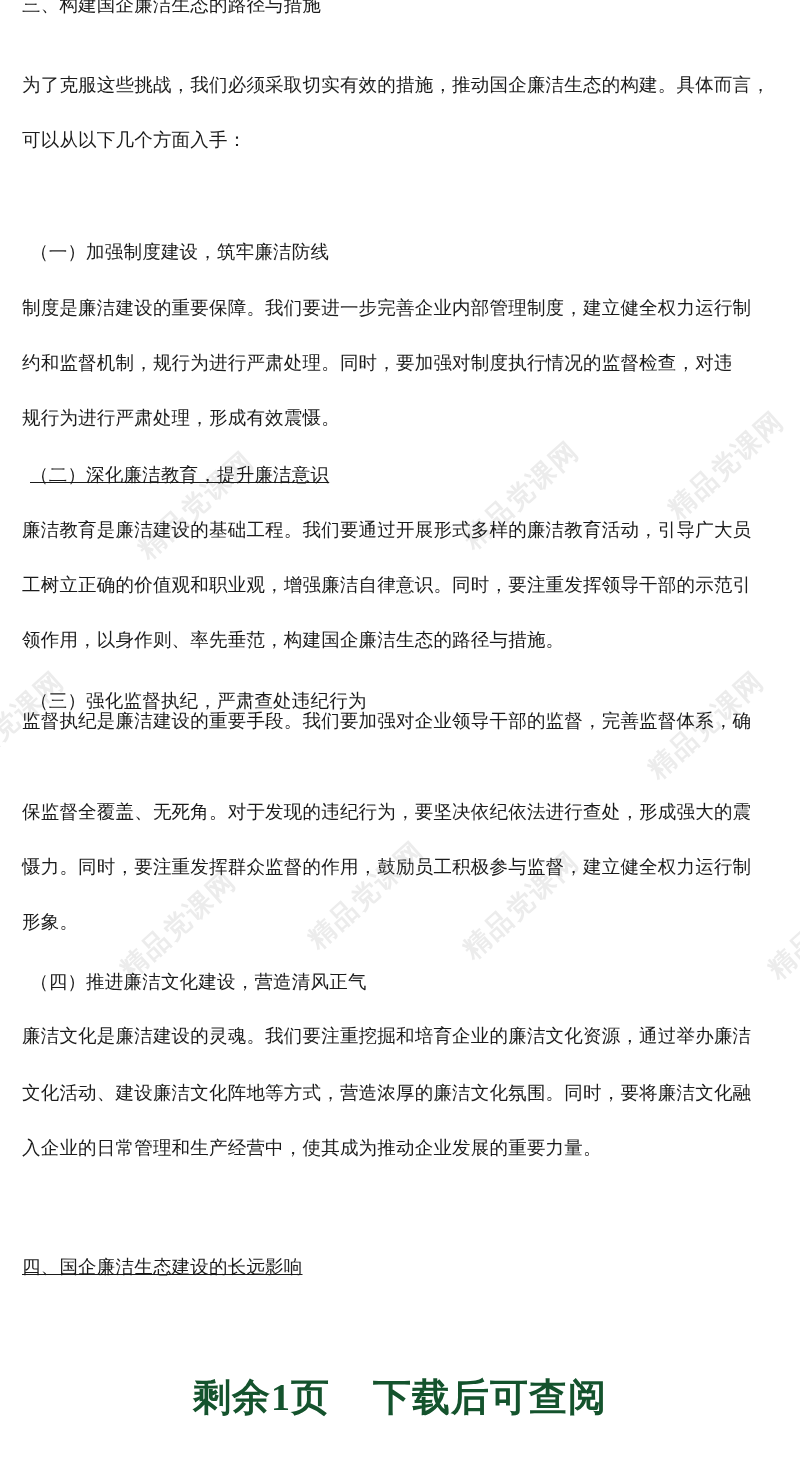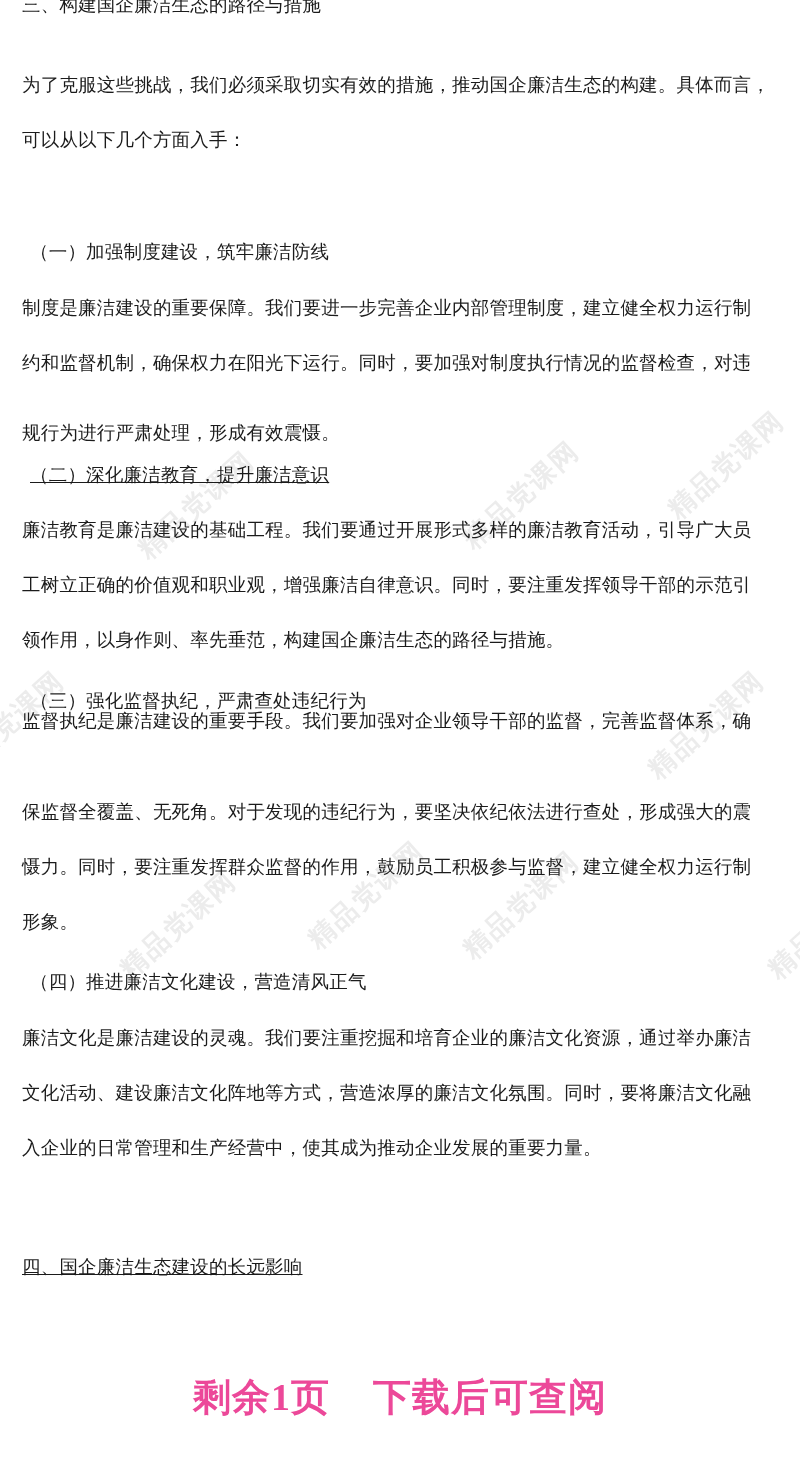--- a/index.html
+++ b/index.html
@@ -66,21 +66,21 @@
     right: 0;
     top: 1372px;
     text-align: center;
     z-index: 2;
   }
   #footer-notice .notice-text {
     display: inline-block;
     font-family: "Liberation Serif", "DejaVu Serif", serif;
     font-weight: 700;
     font-size: 38px;
-    color: #ec4899;
+    color: #14532d;
     letter-spacing: 1px;
   }
   #footer-notice .notice-gap {
     display: inline-block;
     width: 34px;
   }
 </style>
 </head>
 <body>
 
@@ -97,33 +97,33 @@
       <div class="watermark-item" style="left: 760px; top: 960px; color: rgb(236, 236, 236); transform: rotate(-42deg);">精品党课网</div>
       <div class="watermark-item" style="left: -60px; top: 760px; color: rgb(236, 236, 236); transform: rotate(-42deg);">精品党课网</div>
     </div>
 
   <div id="content">
       <div class="doc-line heading" style="top: -4px;">三、构建国企廉洁生态的路径与措施</div>
       <div class="doc-line body" style="top: 76px;">为了克服这些挑战，我们必须采取切实有效的措施，推动国企廉洁生态的构建。具体而言，</div>
       <div class="doc-line body" style="top: 131px;">可以从以下几个方面入手：</div>
       <div class="doc-line subheading" style="top: 243px;">（一）加强制度建设，筑牢廉洁防线</div>
       <div class="doc-line body" style="top: 299px;">制度是廉洁建设的重要保障。我们要进一步完善企业内部管理制度，建立健全权力运行制</div>
-      <div class="doc-line body" style="top: 354px;">约和监督机制，确保权力在阳光下运行。同时，要加强对制度执行情况的监督检查，对违</div>
-      <div class="doc-line body" style="top: 424px;">规行为进行严肃处理，形成有效震慑。</div>
+      <div class="doc-line body" style="top: 354px;">约和监督机制，规行为进行严肃处理。同时，要加强对制度执行情况的监督检查，对违</div>
+      <div class="doc-line body" style="top: 409px;">规行为进行严肃处理，形成有效震慑。</div>
       <div class="doc-line subheading" style="top: 466px; text-decoration: underline;">（二）深化廉洁教育，提升廉洁意识</div>
       <div class="doc-line body" style="top: 521px;">廉洁教育是廉洁建设的基础工程。我们要通过开展形式多样的廉洁教育活动，引导广大员</div>
       <div class="doc-line body" style="top: 576px;">工树立正确的价值观和职业观，增强廉洁自律意识。同时，要注重发挥领导干部的示范引</div>
       <div class="doc-line body" style="top: 631px;">领作用，以身作则、率先垂范，构建国企廉洁生态的路径与措施。</div>
       <div class="doc-line subheading" style="top: 692px;">（三）强化监督执纪，严肃查处违纪行为</div>
       <div class="doc-line body" style="top: 712px;">监督执纪是廉洁建设的重要手段。我们要加强对企业领导干部的监督，完善监督体系，确</div>
       <div class="doc-line body" style="top: 803px;">保监督全覆盖、无死角。对于发现的违纪行为，要坚决依纪依法进行查处，形成强大的震</div>
       <div class="doc-line body" style="top: 858px;">慑力。同时，要注重发挥群众监督的作用，鼓励员工积极参与监督，建立健全权力运行制</div>
       <div class="doc-line body" style="top: 913px;">形象。</div>
       <div class="doc-line subheading" style="top: 973px;">（四）推进廉洁文化建设，营造清风正气</div>
-      <div class="doc-line body" style="top: 1029px;">廉洁文化是廉洁建设的灵魂。我们要注重挖掘和培育企业的廉洁文化资源，通过举办廉洁</div>
+      <div class="doc-line body" style="top: 1029px; font-family: Liberation Mono, monospace;">廉洁文化是廉洁建设的灵魂。我们要注重挖掘和培育企业的廉洁文化资源，通过举办廉洁</div>
       <div class="doc-line body" style="top: 1084px;">文化活动、建设廉洁文化阵地等方式，营造浓厚的廉洁文化氛围。同时，要将廉洁文化融</div>
       <div class="doc-line body" style="top: 1139px; text-align: center;">入企业的日常管理和生产经营中，使其成为推动企业发展的重要力量。</div>
       <div class="doc-line heading" style="top: 1258px; text-decoration: underline;">四、国企廉洁生态建设的长远影响</div>
     </div>
 
   <div id="footer-notice">
     <span class="notice-text">剩余1页</span>
     <span class="notice-gap"></span>
     <span class="notice-text">下载后可查阅</span>
   </div>

